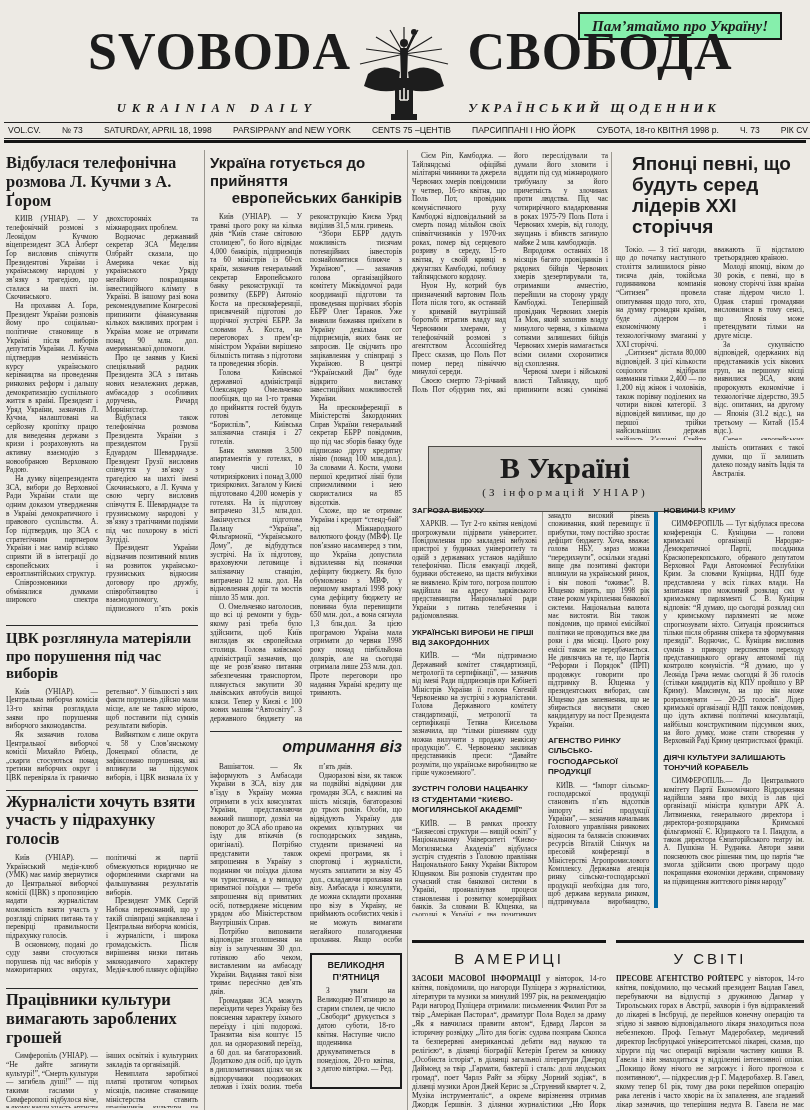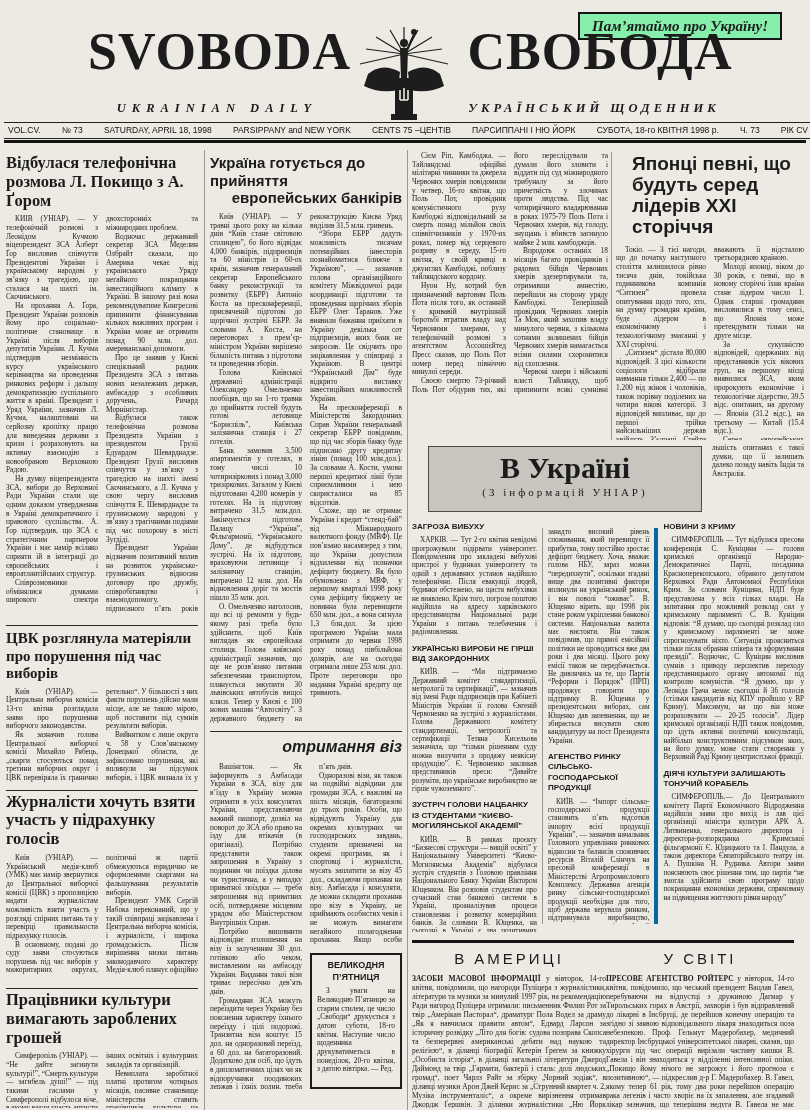--- a/index.html
+++ b/index.html
@@ -49,30 +49,30 @@
   
   .polpot{position:absolute;left:0;top:0;width:196px;height:288px;overflow:hidden;}
   .polpot h2{font:bold 23px/1 "Liberation Sans",sans-serif;text-align:center;margin:2px 0 8px 0;}
   .japan{position:absolute;left:204px;top:0;width:188px;height:288px;overflow:hidden;}
   .japan h2{font:bold 19px/1.1 "Liberation Sans",sans-serif;margin:2px 0 8px 16px;}
   .jtail{position:absolute;left:300px;top:292px;width:92px;height:72px;overflow:hidden;}
   .banner{position:absolute;left:16px;top:294px;width:272px;height:64px;background:#c8c5bf;border:1px solid #4c4a46;
           text-align:center;}
   .banner .bt{font:bold 30px/1 "Liberation Serif",serif;margin-top:6px;}
   .banner .bs{font:11px/1 "Liberation Serif",serif;letter-spacing:3px;margin-top:4px;}
-  .ukr{position:absolute;left:0;top:368px;width:392px;height:412px;display:flex;overflow:hidden;}
+  .ukr{position:absolute;left:0;top:352px;width:392px;height:412px;display:flex;overflow:hidden;}
   .ukr .ucol{overflow:hidden;}
   .ukr .ucolA{width:128px;}
   .ukr .ucolB{width:104px;border-left:1px solid #9a978f;border-right:4px solid #0369a1;padding:0 5px;margin:8px 5px;}
   .ukr .ucolC{width:144px;}
   .uhead{font:bold 8px/1.3 "Liberation Sans",sans-serif;margin:7px 0 4px 0;}
   .ubody{font:7.2px/1.16 "Liberation Serif",serif;text-align:justify;hyphens:auto;}
   .ubody p{margin:0;text-indent:8px;}
   .ubody p.noindent{text-indent:0;}
-  .bottomrow{position:absolute;left:0;top:788px;width:392px;height:168px;display:flex;}
+  .bottomrow{position:absolute;left:0;top:788px;width:392px;height:168px;display:flex;gap:10px;}
   .secbox{border-top:3px solid #141414;overflow:hidden;}
   .secbox.amer{width:194px;}
   .secbox.world{width:188px;}
   .sechead{font:15px/1 "Liberation Sans",sans-serif;letter-spacing:3px;text-align:center;margin:8px 0 8px 0;}
   .secbody{font:7.5px/1.2 "Liberation Serif",serif;text-align:justify;hyphens:auto;}
   .secbody p{margin:0;}
   .secbody b{font-weight:bold;}
   .rvline{position:absolute;top:0;width:1px;background:#9a978f;}
 </style>
 </head>
@@ -125,21 +125,21 @@
   </header>
 
   <div class="content">
     <div class="vline" style="left:204px"></div>
     <div class="vline" style="left:407px"></div>
 
     <section class="col1">
       <article>
         <h2 class="h-serif">
           <span>Відбулася телефонічна</span>
-          <span>розмова Л. Покищо з А. Ґором</span>
+          <span>розмова Л. Кучми з А. Ґором</span>
         </h2>
         <div class="body cols2" style="height:404px">
             <p>КИЇВ (УНІАР). — У телефонічній розмові з Леонідом Кучмою віцепрезидент ЗСА Алберт Ґор висловив співчуття Президентові України і українському народові у зв’язку з трагедією, що сталася на шахті ім. Скочинського.</p>
             <p>На прохання А. Ґора, Президент України розповів йому про соціяльно-політичне становище в Україні після виборів депутатів України. Л. Кучма підтвердив незмінність курсу українського керівництва на проведення ринкових реформ і дальшу демократизацію суспільного життя в країні. Президент і Уряд України, зазначив Л. Кучма, налаштовані на серйозну кропітку працю для виведення держави з кризи і розраховують на активну взаємодію з новообраною Верховною Радою.</p>
             <p>На думку віцепрезидента ЗСА, вибори до Верховної Ради України стали ще одним доказом утвердження в Україні демократичного і правового суспільства. А. Ґор підтвердив, що ЗСА є стратегічним партнером України і має намір всіляко сприяти їй в інтеграції до європейських і евроатлантійських структур.</p>
             <p>Співрозмовники обмінялися думками широкого спектра двохсторонніх та міжнародних проблем.</p>
             <p>Водночас державний секретар ЗСА Меделин Олбрайт сказала, що Америка чекає від українського Уряду негайного покращання інвестиційного клімату в Україні. В іншому разі вона рекомендуватиме Конгресові припинити фінансування кількох важливих програм і Україна може не отримати понад 90 млн. дол. американської допомоги.</p>
             <p>Про це заявив у Києві спеціяльний радник Президента ЗСА з питань нових незалежних держав, амбасадор з особливих доручень, Ричард Морнінґстар.</p>
             <p>Відбулася також телефонічна розмова Президента України з президентом Грузії Едуардом Шеварднадзе. Президент Грузії висловив співчуття у зв’язку з трагедією на шахті імені Скочинського, а Л. Кучма у свою чергу висловив співчуття Е. Шеварднадзе та грузинському народові у зв’язку з трагічними подіями під час похорону в місті Зугдіді.</p>
             <p>Президент України відзначив позитивний вплив на розвиток українсько-грузинських відносин договору про дружбу, співробітництво і взаємодопомогу, підписаного п’ять років тому. Співрозмовники обговорили деякі питання, що торкаються зустрічі керівників держав Чорноморського економічного співробітництва, запланованої на червень цього року. Заторкнули президенти і тему наступного засідання керівників країн СНД, яке має відбутися 29-го квітня.</p>

